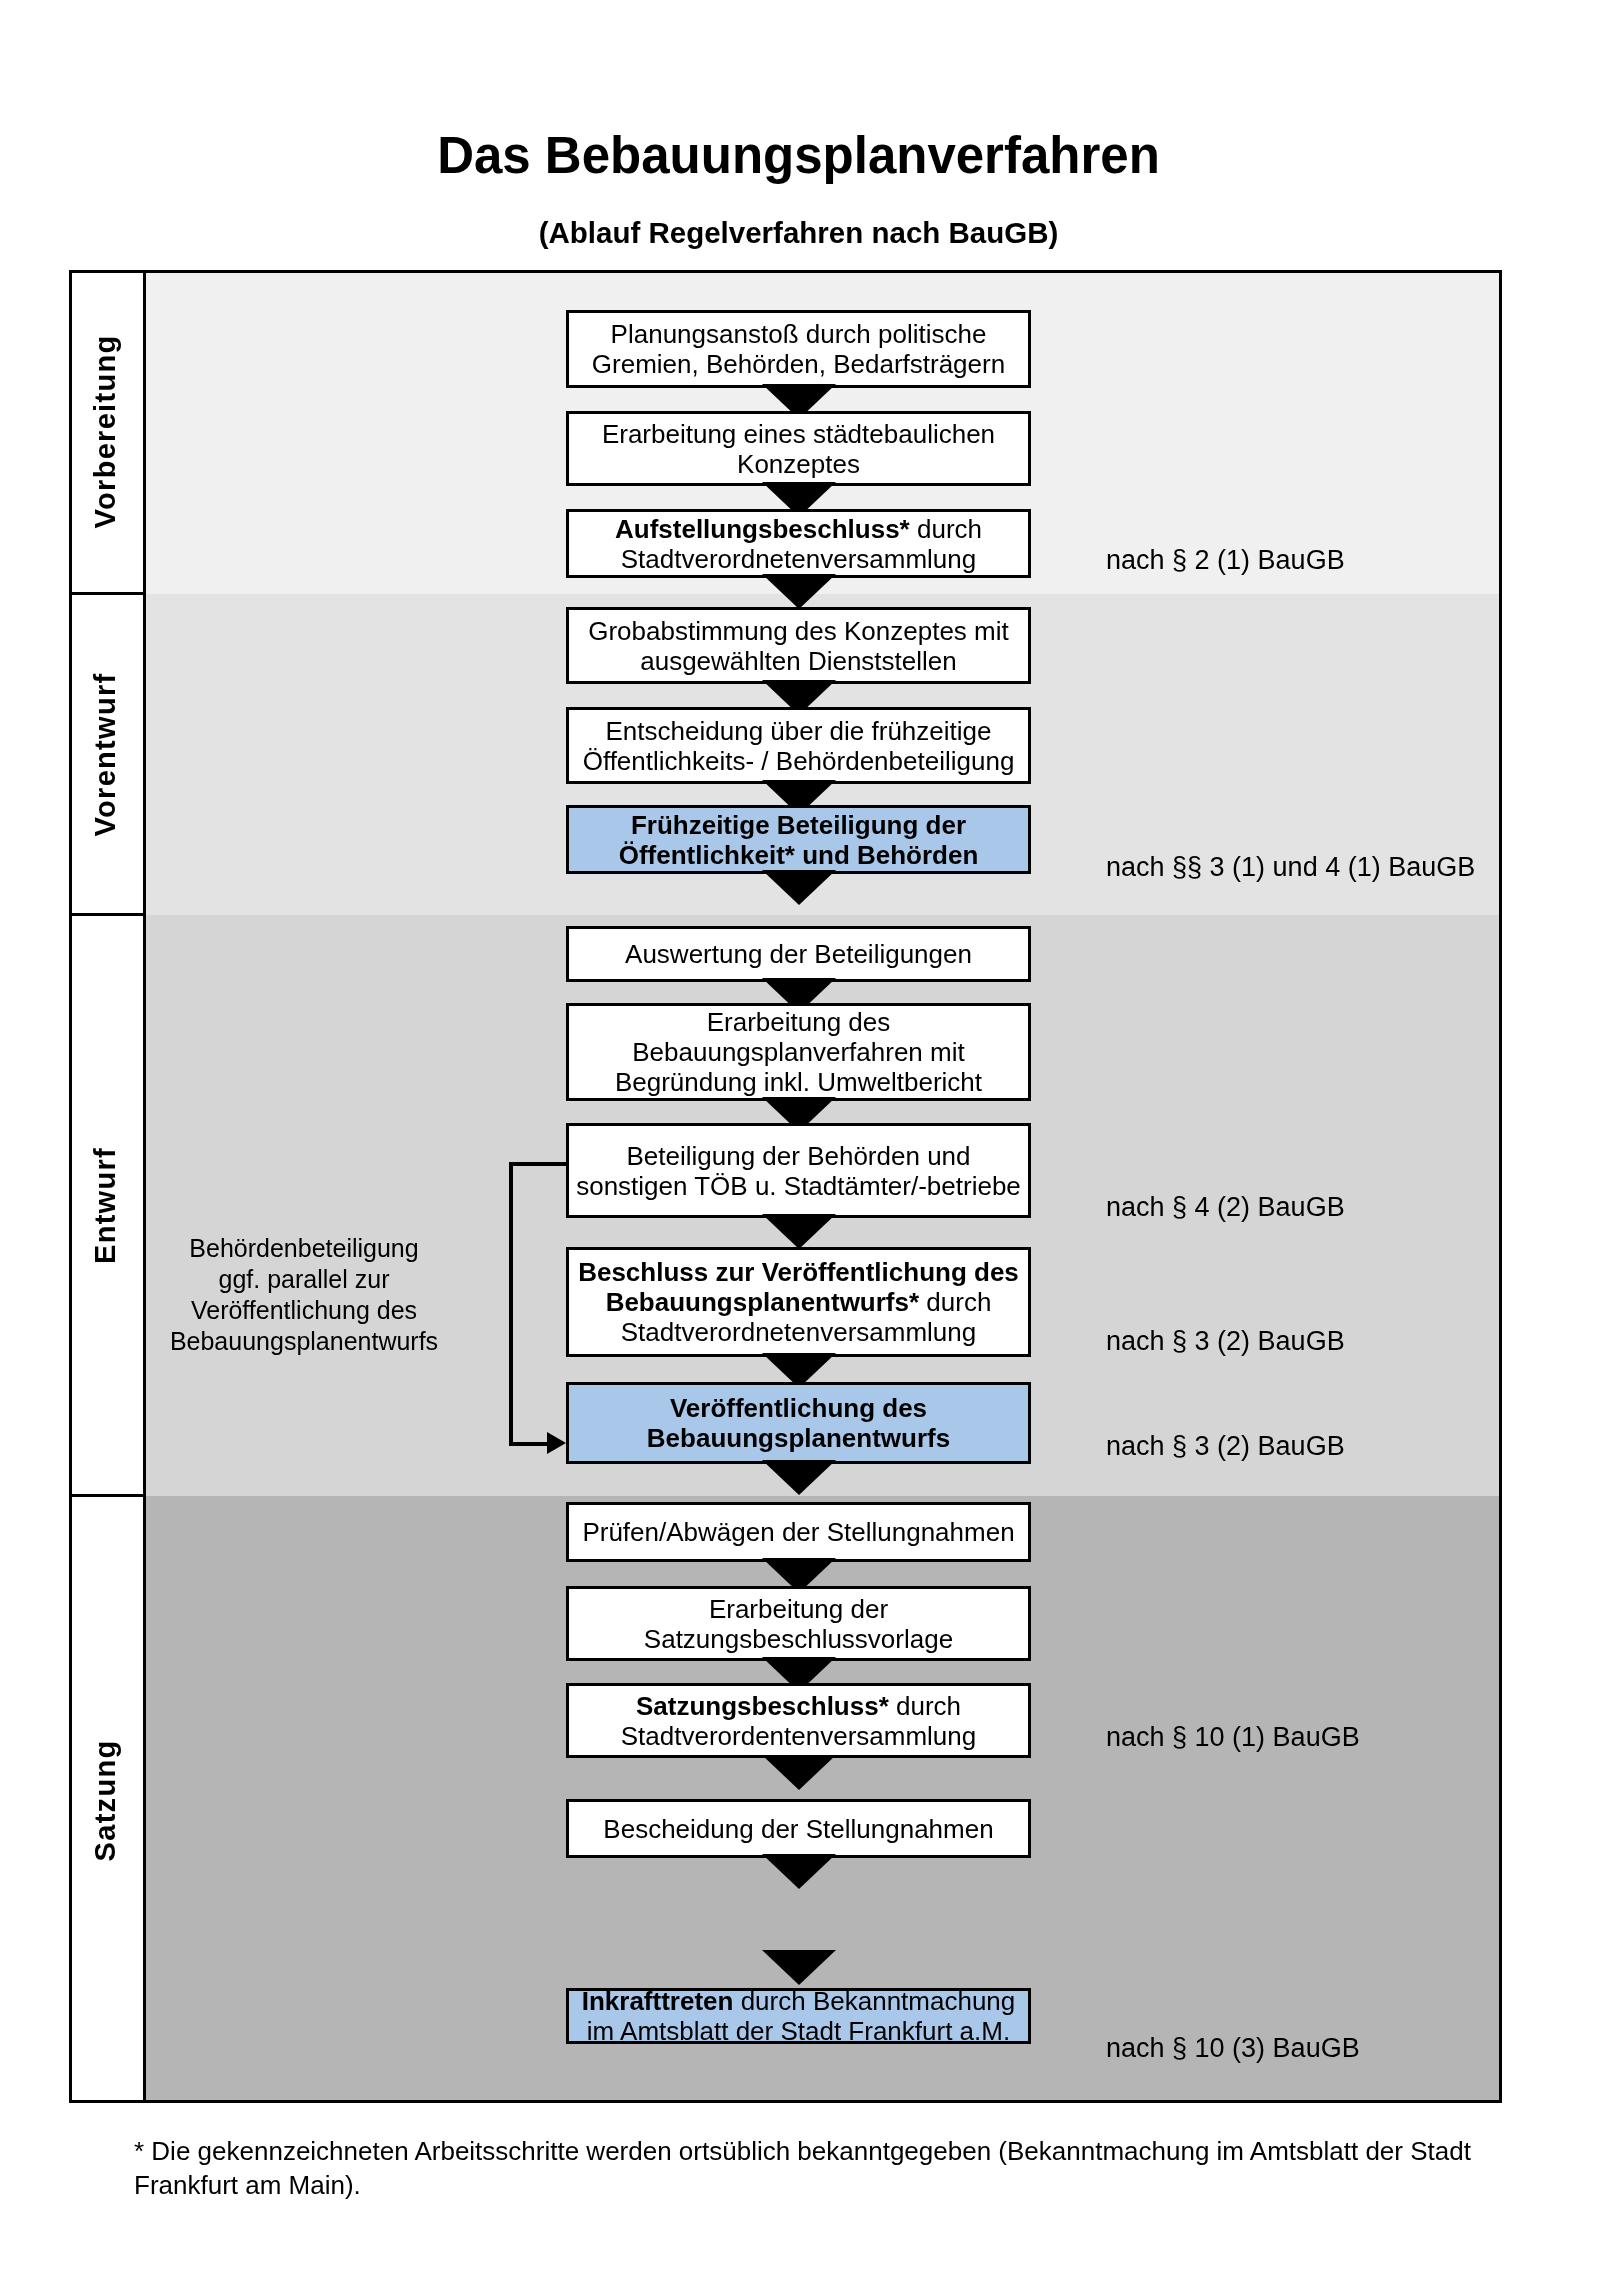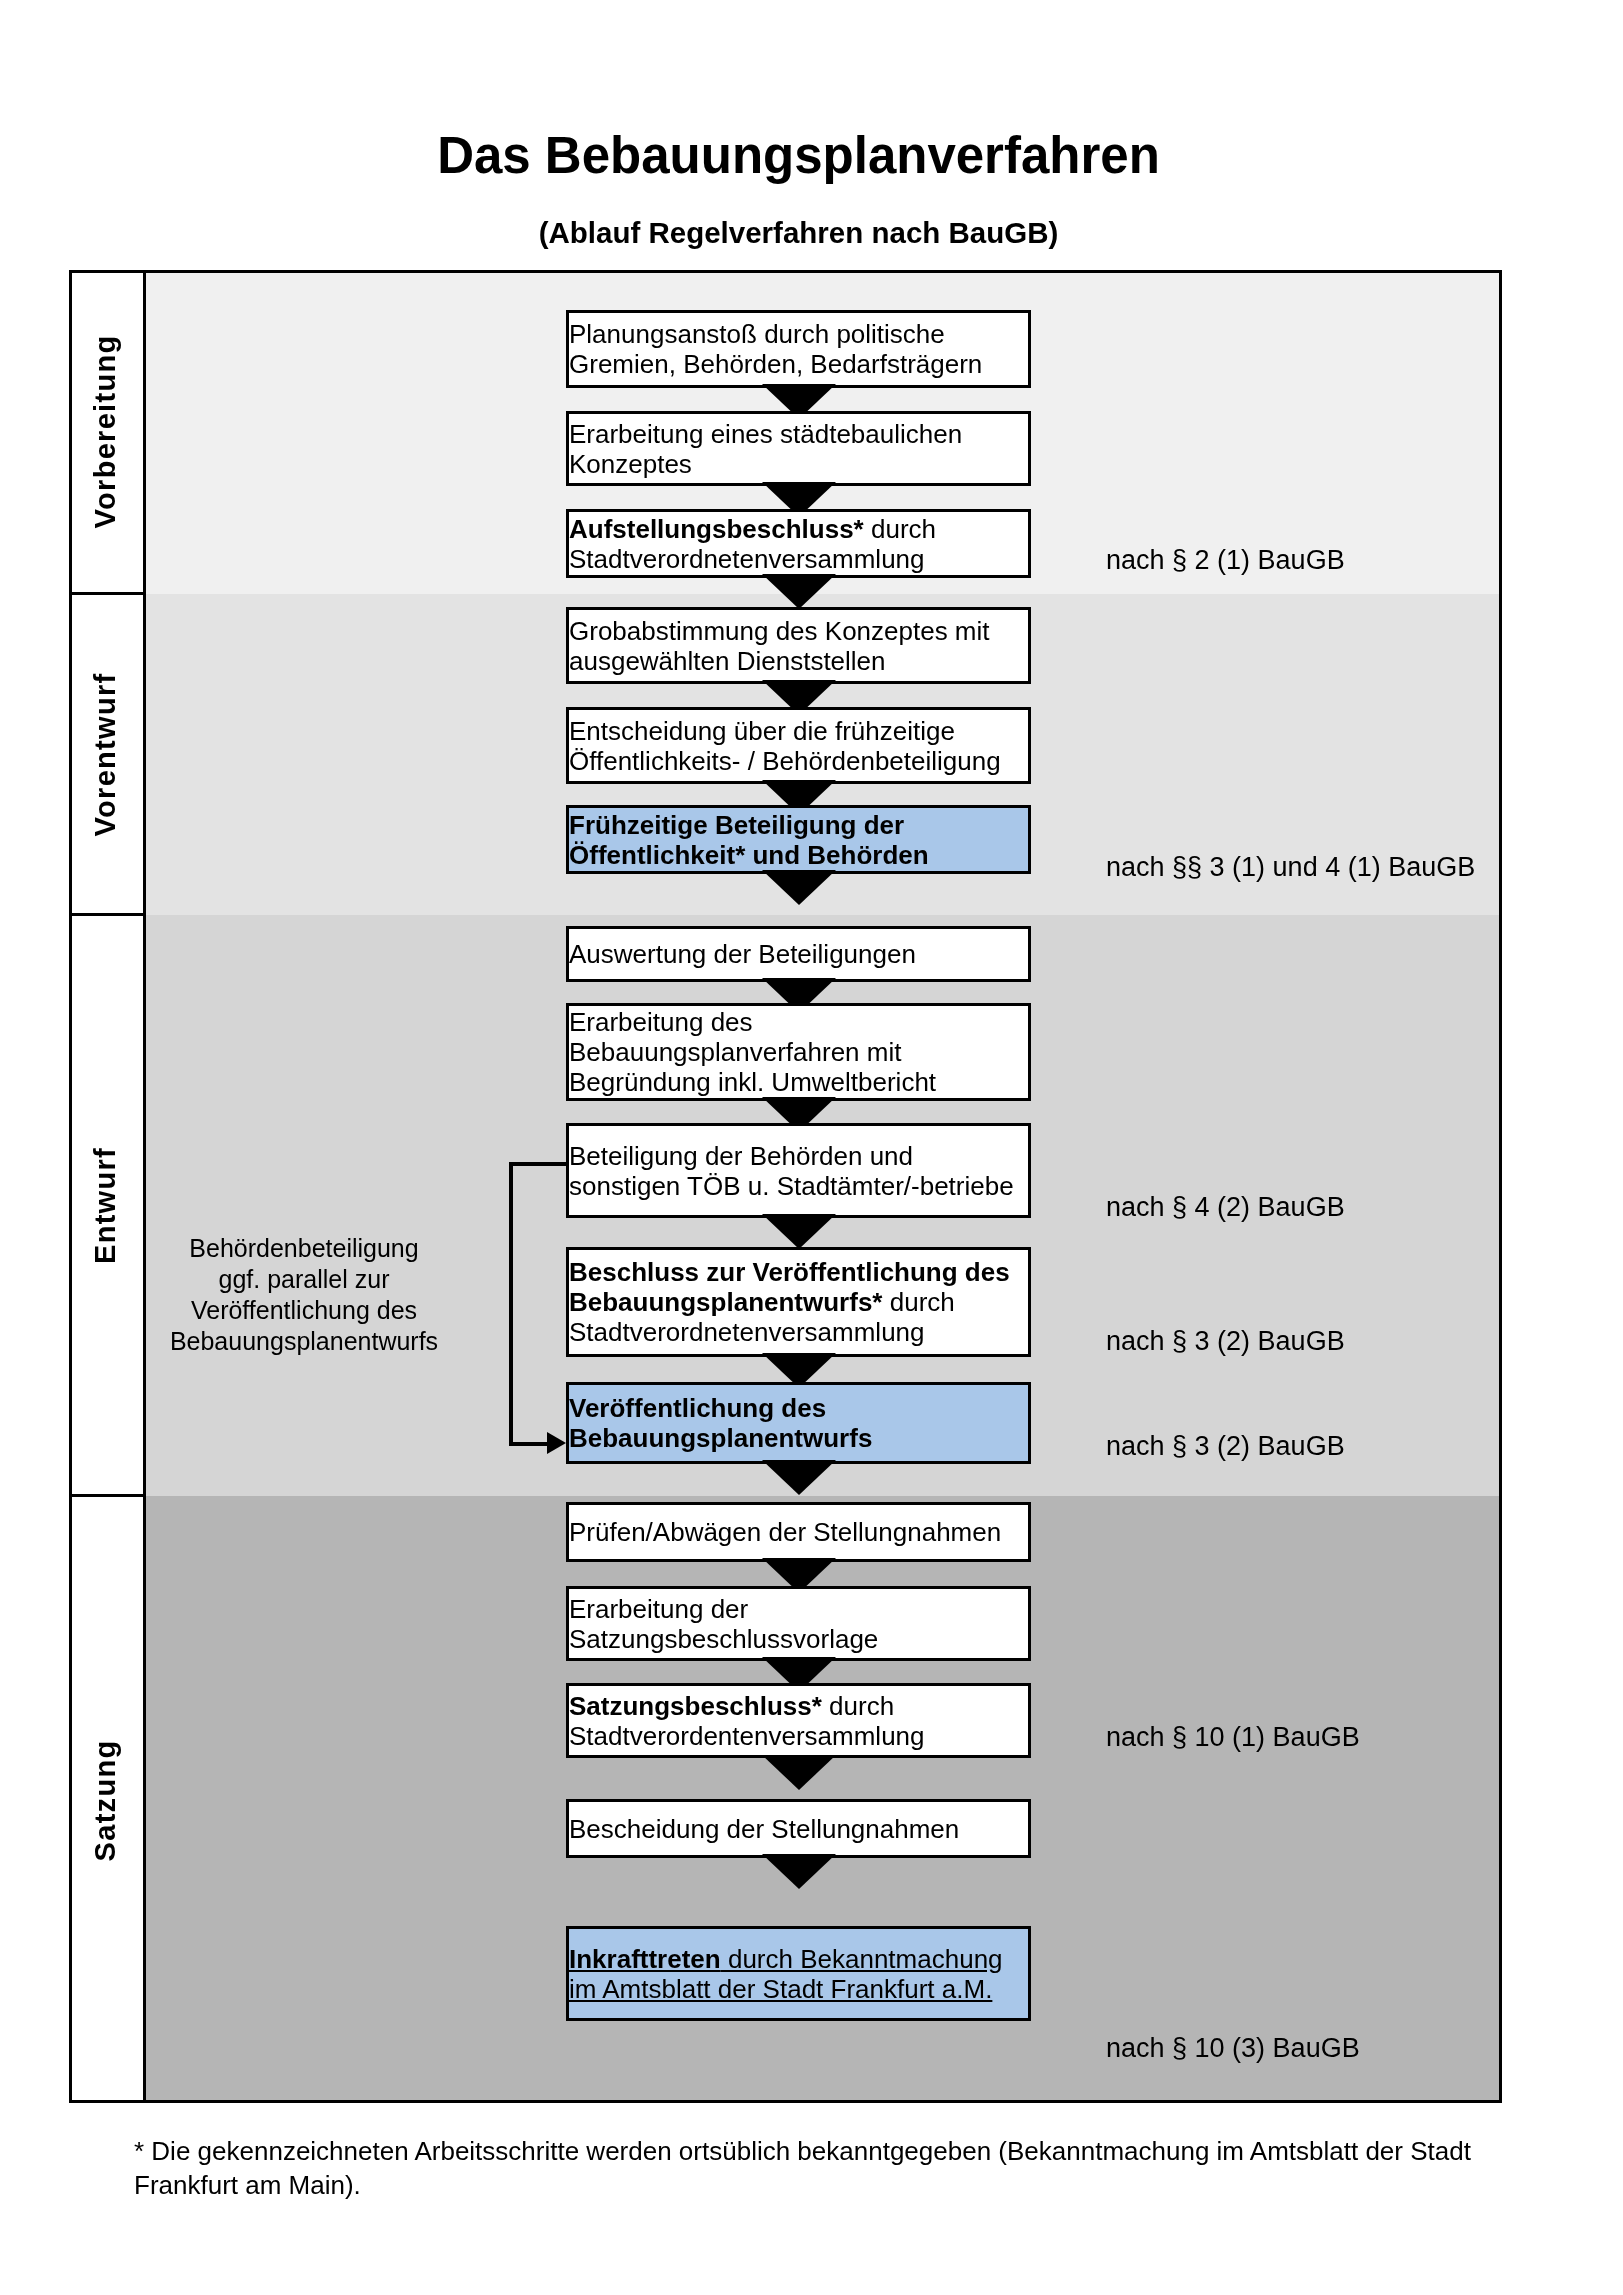--- a/index.html
+++ b/index.html
@@ -33,21 +33,21 @@
 
   
   .frame{position:absolute;left:69px;top:270px;width:1433px;height:1833px;
          box-sizing:border-box;border:3.9px solid #000;z-index:4;pointer-events:none;}
 
   
   #flow{position:absolute;left:0;top:0;width:1623px;height:2295px;z-index:5;}
   .step{position:absolute;left:566px;width:465px;background:#fff;
         box-sizing:border-box;border:3.9px solid #000;
         display:flex;flex-direction:column;align-items:center;justify-content:center;
-        text-align:left;font-size:26px;line-height:30px;}
+        text-align:center;font-size:26px;line-height:30px;}
   .step.blue{background:var(--blue);}
   .step .line{width:100%;}
   .step span.b{font-weight:bold;}
 
   .arrow-down{position:absolute;left:762px;width:0;height:0;
         border-left:37px solid transparent;border-right:37px solid transparent;
         border-top:35px solid #000;}
 
   .annotation{position:absolute;left:1106px;font-size:27px;line-height:31px;white-space:nowrap;}
 
@@ -178,21 +178,21 @@
       <div class="step" style="top: 1683px; height: 75px;">
         <div class="line"><span class="b">Satzungsbeschluss*</span><span> durch</span></div>
         <div class="line"><span>Stadtverordentenversammlung</span></div>
       </div>
       <div class="arrow-down" style="top: 1755px;"></div>
       <div class="step" style="top: 1799px; height: 59px;">
         <div class="line"><span>Bescheidung der Stellungnahmen</span></div>
       </div>
       <div class="arrow-down" style="top: 1854px;"></div>
       <div class="arrow-down" style="top: 1950px;"></div>
-      <div class="step blue" style="top: 1926px; height: 95px; text-decoration: underline;">
+      <div class="step blue" style="top: 1988px; height: 56px;">
         <div class="line"><span class="b">Inkrafttreten</span><span> durch Bekanntmachung</span></div>
         <div class="line"><span>im Amtsblatt der Stadt Frankfurt a.M.</span></div>
       </div>
       <div class="annotation" style="top: 545px;">nach § 2 (1) BauGB</div>
       <div class="annotation" style="top: 852px;">nach §§ 3 (1) und 4 (1) BauGB</div>
       <div class="annotation" style="top: 1192px;">nach § 4 (2) BauGB</div>
       <div class="annotation" style="top: 1326px;">nach § 3 (2) BauGB</div>
       <div class="annotation" style="top: 1431px;">nach § 3 (2) BauGB</div>
       <div class="annotation" style="top: 1722px;">nach § 10 (1) BauGB</div>
       <div class="annotation" style="top: 2033px;">nach § 10 (3) BauGB</div>

